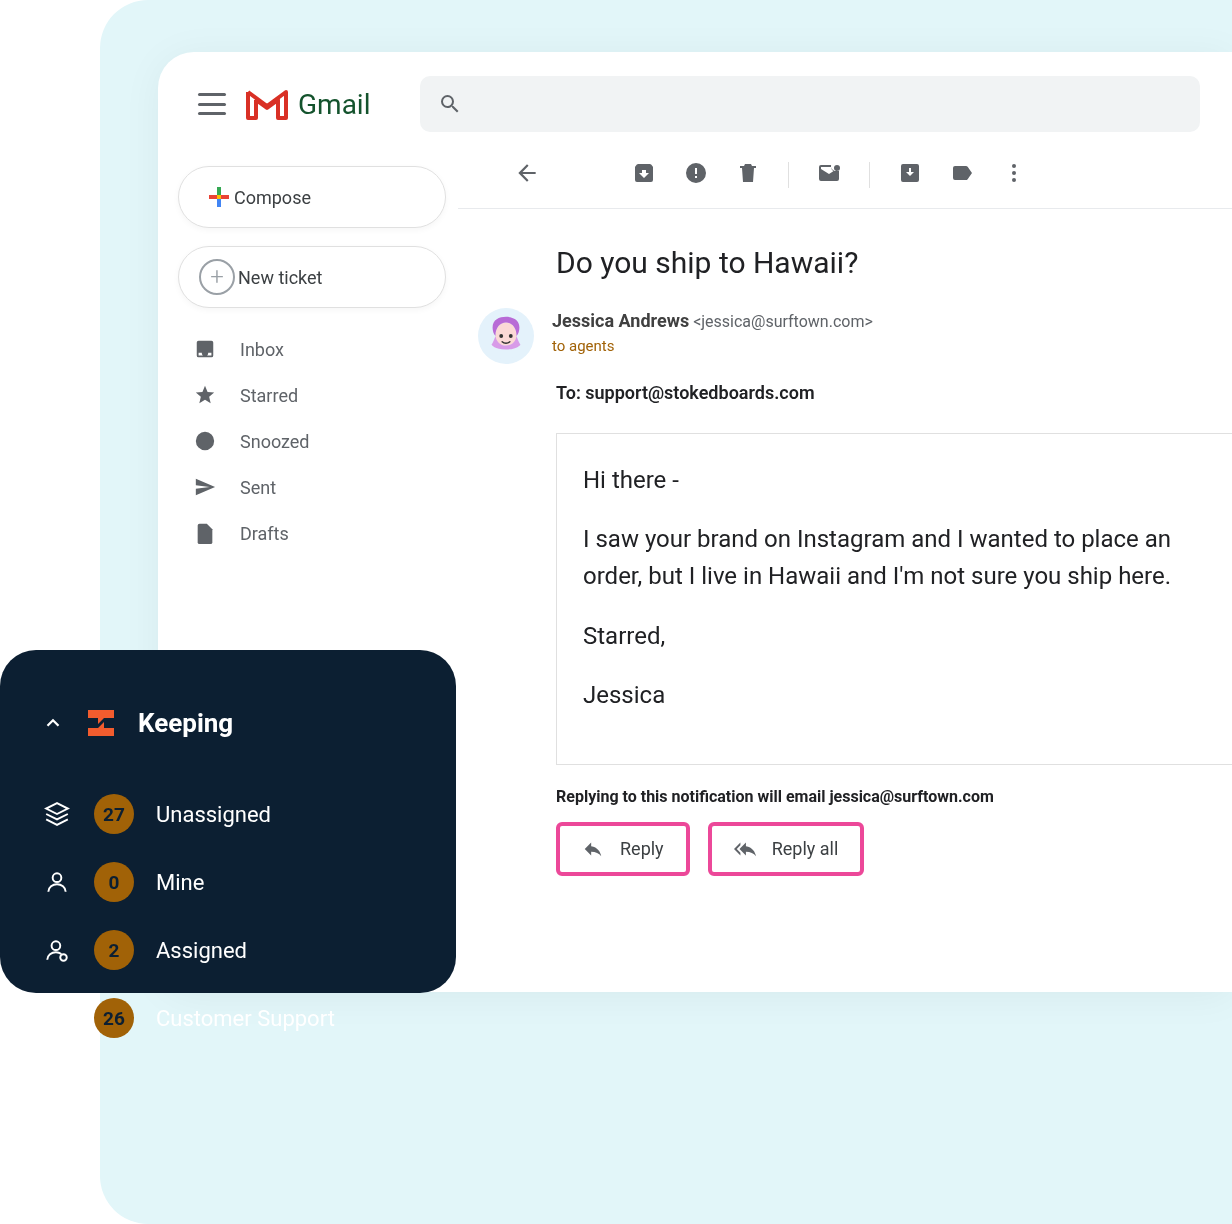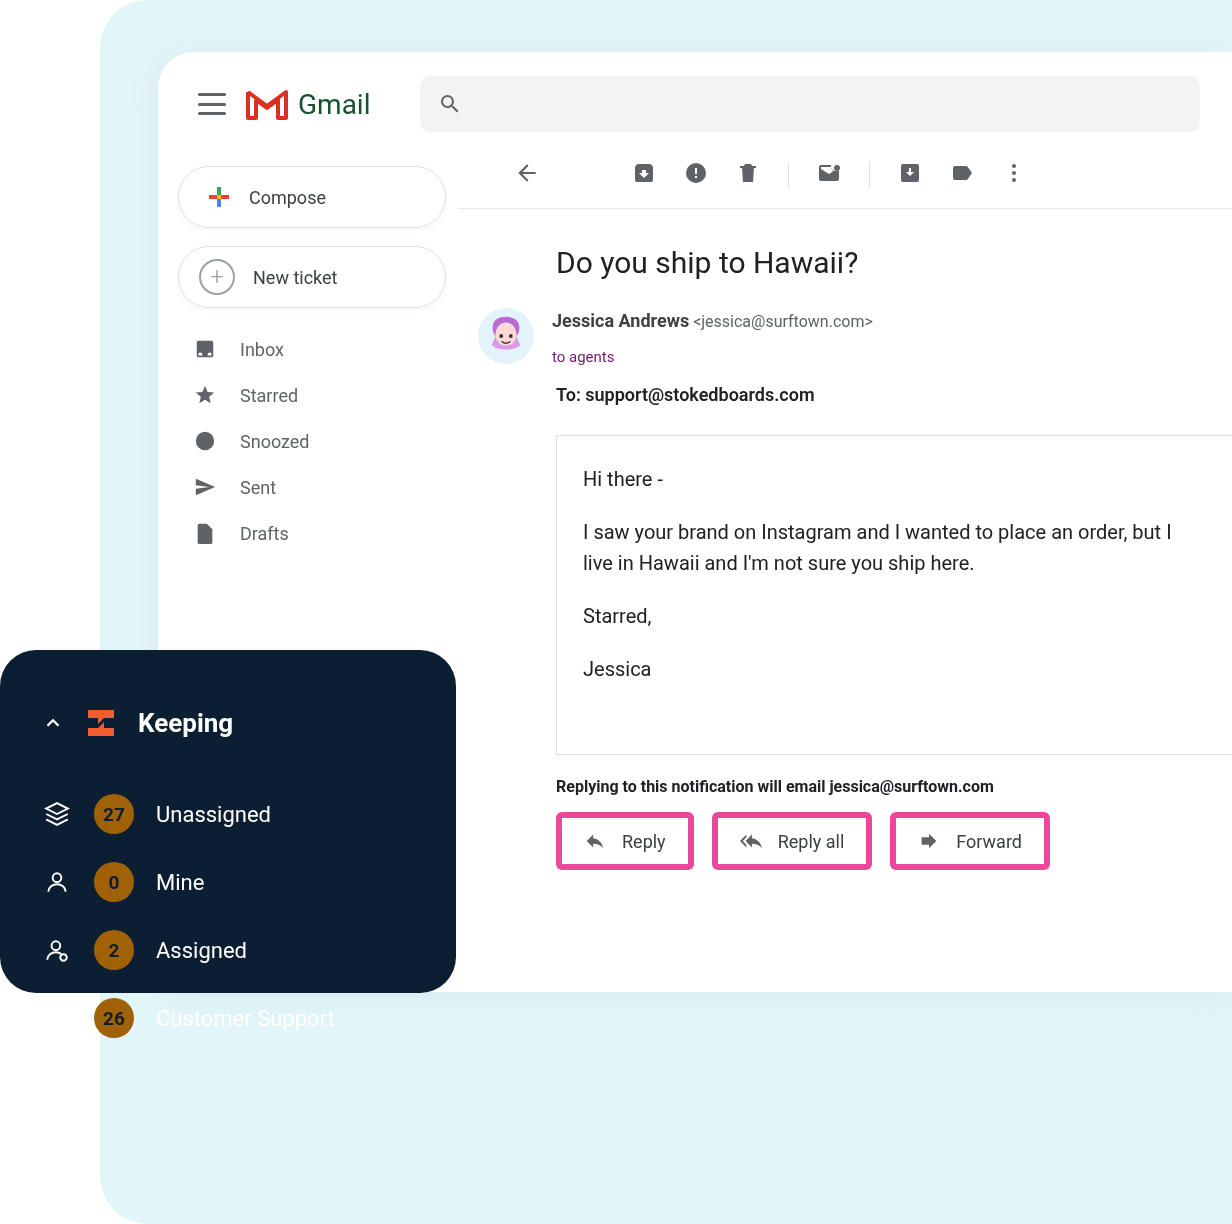--- a/index.html
+++ b/index.html
@@ -48,21 +48,21 @@
   .search-bar {
     flex: 1; height: 56px; background: #f1f3f4; border-radius: 10px;
     display: flex; align-items: center; padding: 0 18px; margin-left: 30px;
   }
   .search-bar svg { width: 24px; height: 24px; fill: #5f6368; }
 
   .gmail-body { display: flex; height: calc(100% - 80px); }
   .gmail-sidebar { width: 300px; padding: 18px 12px 18px 20px; }
 
   .pill-btn {
-    display: flex; align-items: center; gap: 18px;
+    display: flex; align-items: center; gap: 3px;
     border: 1px solid #e0e0e0; border-radius: 999px;
     height: 62px; padding: 0 28px; margin-bottom: 18px;
     cursor: pointer; background: #fff;
     box-shadow: 0 2px 6px rgba(0,0,0,0.04);
   }
   .pill-btn span.label { font-size: 18px; color: #3c4043; }
   .plus-multi { width: 24px; height: 24px; }
   .plus-grey {
     width: 36px; height: 36px; border: 2px solid #9aa0a6; border-radius: 999px;
     display: flex; align-items: center; justify-content: center; color: #9aa0a6;
@@ -92,35 +92,35 @@
   .sender-row { display: flex; gap: 18px; margin-left: 0; }
   .avatar {
     width: 56px; height: 56px; border-radius: 999px; background: #e4f2fb;
     display: flex; align-items: center; justify-content: center; flex-shrink:0;
     overflow: hidden;
   }
   .avatar svg { width: 46px; height: 46px; }
   .sender-meta { padding-top: 2px; }
   .sender-name { font-size: 18px; color: #404040; font-weight: 700; }
   .sender-email { font-size: 16px; color: #5f6368; font-weight: 400; }
-  .sender-to { font-size: 15px; color: #701a75; margin-top: 17px; }
+  .sender-to { font-size: 15px; color: #a16207; margin-top: 6px; }
   .to-line { font-size: 18px; color: #202124; font-weight: 600; margin-top: 18px; margin-left: 78px;}
 
   .email-box {
     margin: 30px 0 0 78px; border: 1px solid #e0e0e0; padding: 28px 26px;
-    font-size: 20px; color: #202124; line-height: 1.55; min-height: 320px;
+    font-size: 24px; color: #202124; line-height: 1.55; min-height: 320px;
     border-right: none;
   }
   .email-box p { margin-bottom: 22px; }
 
   .reply-note { font-size: 16px; font-weight: 700; color: #202124; margin: 22px 0 16px 78px; }
   .action-row { display: flex; gap: 18px; margin-left: 78px; }
   .act-btn {
     display: flex; align-items: center; gap: 16px;
-    border: 6px solid #ec4899; border-radius: 6px; padding: 12px 22px;
+    border: 4px solid #ec4899; border-radius: 6px; padding: 12px 22px;
     cursor: pointer; background: #fff; color: #3c4043; font-size: 18px;
   }
   .act-btn svg { width: 22px; height: 22px; fill: #5f6368; }
 
   
   .keeping-panel {
     position: absolute; left: 0; top: 650px;
     width: 456px; height: 343px;
     background: #0c1f32; border-radius: 36px; color: #fff;
     padding: 56px 36px 30px 36px;
@@ -291,26 +291,20 @@
                 <path d="M10 9V5l-7 7 7 7v-4.1c5 0 8.5 1.6 11 5.1-1-5-4-10-11-11z"></path>
               </svg>
             <span>Reply</span>
           </div>
           <div class="act-btn">
             <svg viewBox="0 0 24 24">
                 <path d="M7 8V5l-7 7 7 7v-3l-4-4 4-4zm6 1V5l-7 7 7 7v-4.1c5 0 8.5 1.6 11 5.1-1-5-4-10-11-11z"></path>
               </svg>
             <span>Reply all</span>
           </div>
-          <div class="act-btn">
-            <svg viewBox="0 0 24 24">
-                <path d="M12 8V4l8 8-8 8v-4H4V8h8z"></path>
-              </svg>
-            <span>Forward</span>
-          </div>
         </div>
       </div>
     </div>
   </div>
 </div>
 
 <div class="keeping-panel">
   <div class="keeping-header">
     <svg class="chev" viewBox="0 0 24 24" fill="none" stroke="#fff" stroke-width="2.5">
         <polyline points="6 15 12 9 18 15"></polyline>

